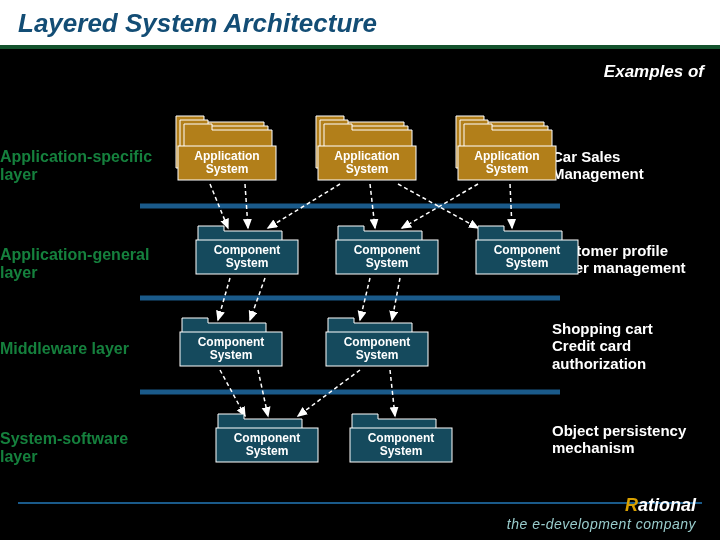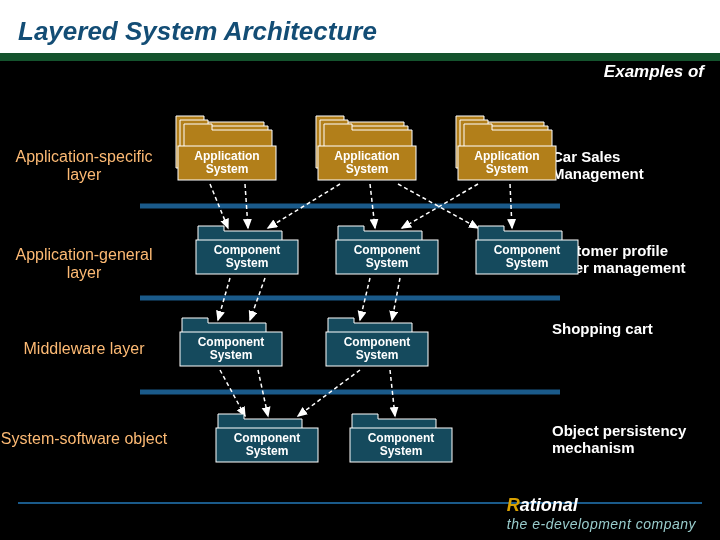--- a/index.html
+++ b/index.html
@@ -1,54 +1,55 @@
 <!DOCTYPE html>
 <html><head>
 <meta charset="utf-8">
 <style>
   *{box-sizing:border-box;margin:0;padding:0}
   body{width:720px;height:540px;background:#000;font-family:Arial,Helvetica,sans-serif;color:#fff;position:relative;overflow:hidden}
-  .title-bar{background:#fff;padding:16px 18px 6px;border-bottom:8px solid #14532d}
+  .title-bar{background:#fff;padding:8px 18px 6px;border-bottom:4px solid #14532d}
   .title-bar h1{color:#134d75;font-size:26px;font-weight:700;font-style:italic}
   .subtitle{position:absolute;top:62px;right:16px;color:#fff;font-weight:700;font-style:italic;font-size:17px;text-align:center;line-height:1.15}
   svg.diagram{position:absolute;top:0;left:0}
-  .layer-label{position:absolute;left:0;width:168px;text-align:center;font-weight:400;font-size:16px;color:#fdba74;line-height:1.15}
+  .layer-label{position:absolute;left:0;width:168px;text-align:left;font-weight:700;font-size:16px;color:#15803d;line-height:1.15}
   .box-label{font-weight:700;font-size:12px;text-align:center;fill:#fff}
   .example{position:absolute;right:8px;width:160px;text-align:left;font-weight:700;font-size:15px;color:#fff;line-height:1.15}
-  .footer{position:absolute;bottom:8px;right:24px;text-align:left}
+  .footer{position:absolute;bottom:8px;right:24px;text-align:right}
   .footer .brand{font-size:18px;font-weight:700;font-style:italic;color:#fff}
   .footer .brand .r{color:#d8a000}
   .footer .tag{font-size:14px;color:#9cc;font-style:italic;letter-spacing:.5px}
   .bottom-line{position:absolute;left:18px;right:18px;bottom:36px;height:2px;background:#1a5a8a}
 </style>
 </head>
 <body>
 
 <div class="title-bar">
   <h1>Layered System Architecture</h1>
 </div>
 
 <div class="subtitle">
   <span>Examples of</span><br>
 </div>
 
 <div class="layer-label" style="top:148px">Application-specific layer</div>
 <div class="layer-label" style="top:246px">Application-general layer</div>
 <div class="layer-label" style="top:340px">Middleware layer</div>
-<div class="layer-label" style="top:430px">System-software object</div>
+<div class="layer-label" style="top:430px">System-software layer</div>
 
 <div class="example" style="top:148px">
   <span>Car Sales Management</span>
 </div>
 <div class="example" style="top:242px;right:0;width:172px;text-align:left">
   <span>Customer profile</span><br>
   <span>Order management</span>
 </div>
 <div class="example" style="top:320px">
   <span>Shopping cart</span><br>
+  <span>Credit card authorization</span>
 </div>
 <div class="example" style="top:422px">
   <span>Object persistency</span><br>
   <span>mechanism</span>
 </div>
 
 <svg class="diagram" width="720" height="540">
   <defs>
     <marker id="arrow" markerWidth="8" markerHeight="8" refX="6" refY="3" orient="auto">
       <path d="M0,0 L7,3 L0,6 Z" fill="#fff"></path>

